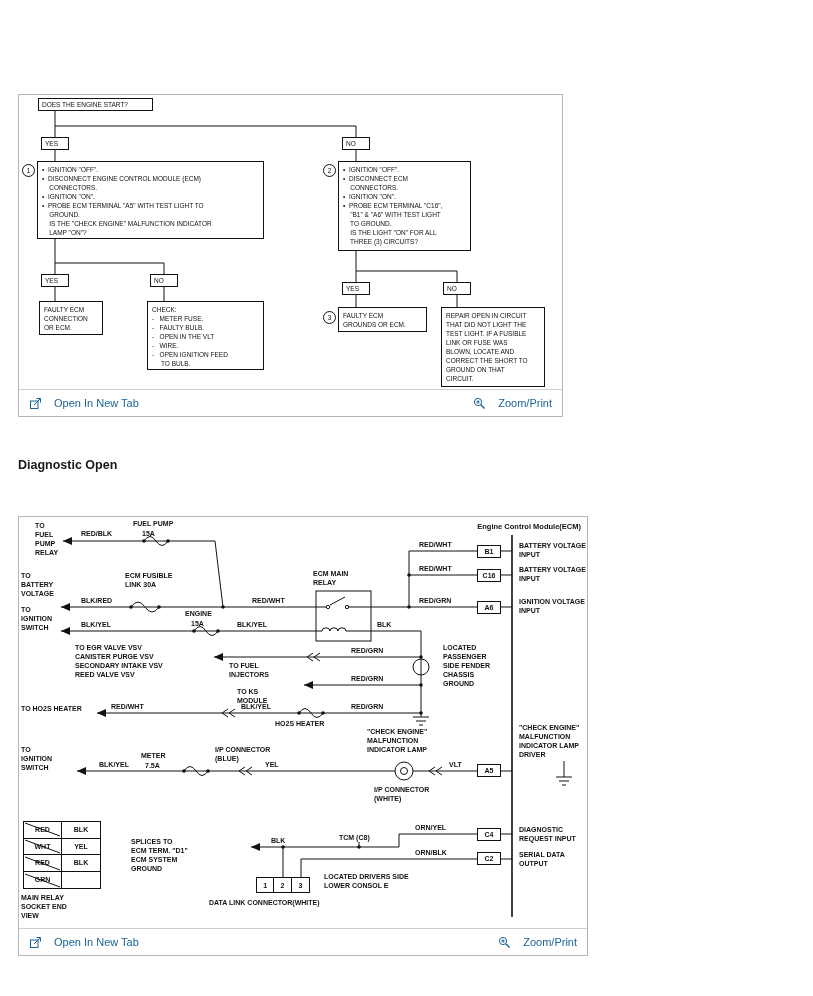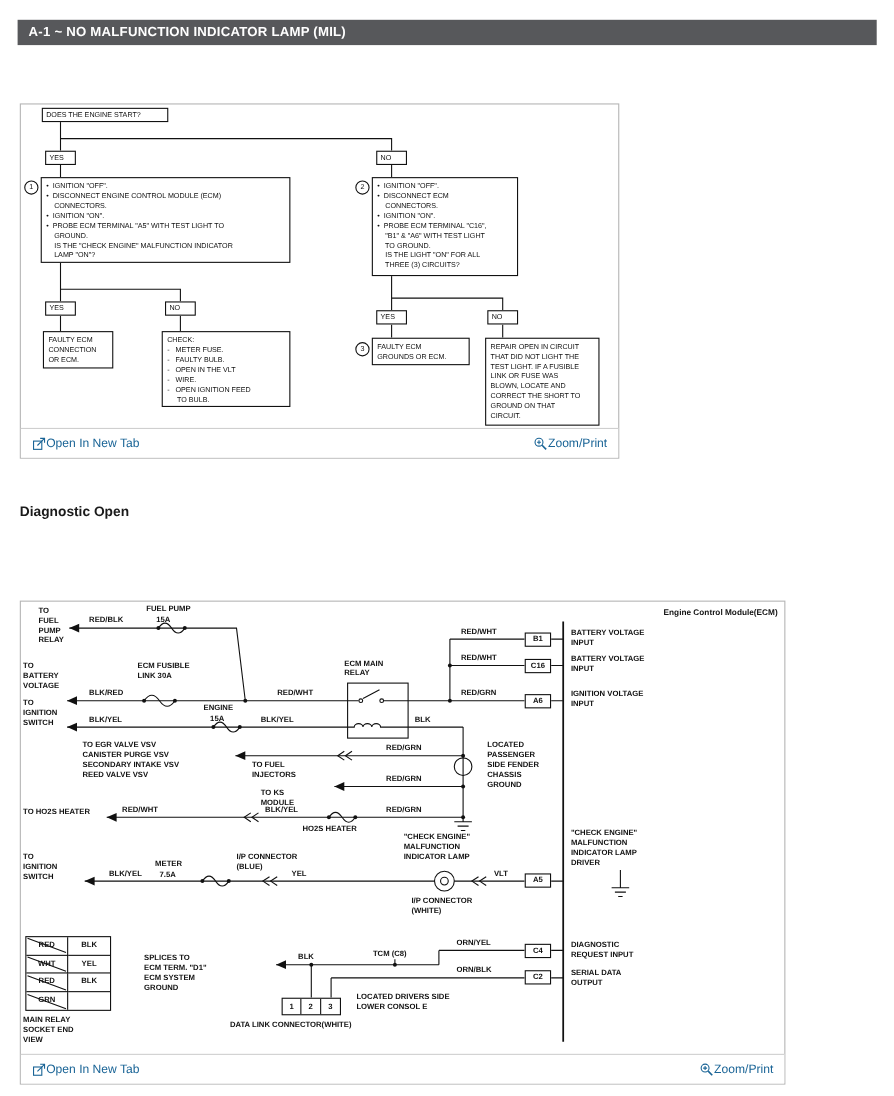--- a/index.html
+++ b/index.html
@@ -7,21 +7,21 @@
   .page { position:relative; width:813px; height:996px; background:#fff; overflow:hidden; }
 
   .header-bar { position:absolute; left:16px; right:16px; top:18px; height:23px;
     background:#57585b; color:#fff; font-size:12px; font-weight:bold; line-height:23px;
     padding-left:10px; box-sizing:border-box; letter-spacing:.2px; }
 
   .section-heading { position:absolute; left:18px; top:458px; font-size:12.5px; font-weight:bold; color:#1a1a1a; }
 
   .figure { position:absolute; background:#fff; border:1px solid #b5b5b5; box-sizing:border-box; }
   .fig1 { left:18px; top:94px; width:545px; height:323px; }
-  .fig2 { left:18px; top:516px; width:696px; height:440px;margin-top:30px; }
+  .fig2 { left:18px; top:516px; width:570px; height:440px; }
   .canvas { position:absolute; left:0; right:0; top:0; bottom:26px; overflow:hidden; }
   svg.layer { position:absolute; left:0; top:0; }
 
   
   .fbox { position:absolute; border:1px solid #111; background:#fff; color:#111;
     font-size:6.5px; line-height:9px; box-sizing:border-box; }
   .fbox.small { display:flex; align-items:center; padding-left:3px; }
   .fbox.pad { padding:3px 4px; white-space:pre; }
   .cnum { position:absolute; width:11px; height:11px; border:1px solid #111; border-radius:50%;
     font-size:6.5px; color:#111; background:#fff; display:flex; align-items:center; justify-content:center; }
@@ -38,31 +38,28 @@
   .socket div:nth-child(-n+6) { border-bottom:1px solid #111; }
   .dlc { position:absolute; left:237px; top:360px; width:54px; height:16px; border:1px solid #111;
     box-sizing:border-box; display:grid; grid-template-columns:1fr 1fr 1fr; background:#fff; }
   .dlc div { display:flex; align-items:center; justify-content:center; font-size:7px; font-weight:bold; color:#111;
     border-right:1px solid #111; }
   .dlc div:last-child { border-right:none; }
 
   
   .fig-footer { position:absolute; left:0; right:0; bottom:0; height:26px; border-top:1px solid #cfcfcf;
     display:flex; align-items:center; justify-content:space-between; padding:0 10px; background:#fff; }
-  .fig-link { color:#1a6496; font-size:11px; display:flex; align-items:center; gap:0; text-decoration:none; cursor:pointer; }
+  .fig-link { color:#1a6496; font-size:11px; display:flex; align-items:center; gap:12px; text-decoration:none; cursor:pointer; }
   .licon { display:inline-flex; }
 </style>
 </head>
 <body>
 
 <div class="page">
 
-  <div class="header-bar">
-    <span>A-1 ~ NO MALFUNCTION INDICATOR LAMP (MIL)</span>
-  </div>
 
   <div class="figure fig1">
     <div class="canvas">
       <svg class="layer" width="545" height="297" viewBox="0 0 545 297">
         <path d="M36,16 V31 H337 V42 M36,31 V42 M36,55 V66 M337,55 V66
                  M36,144 V168 H145 V179 M36,168 V179 M36,192 V206 M145,192 V206
                  M337,156 V176 H438 V187 M337,176 V187 M337,200 V212 M438,200 V212" fill="none" stroke="#111" stroke-width="1"></path>
       </svg>
       <div class="fbox small" style="left:19px;top:3px;width:115px;height:13px">DOES THE ENGINE START?</div>
       <div class="fbox small" style="left:22px;top:42px;width:28px;height:13px">YES</div>

